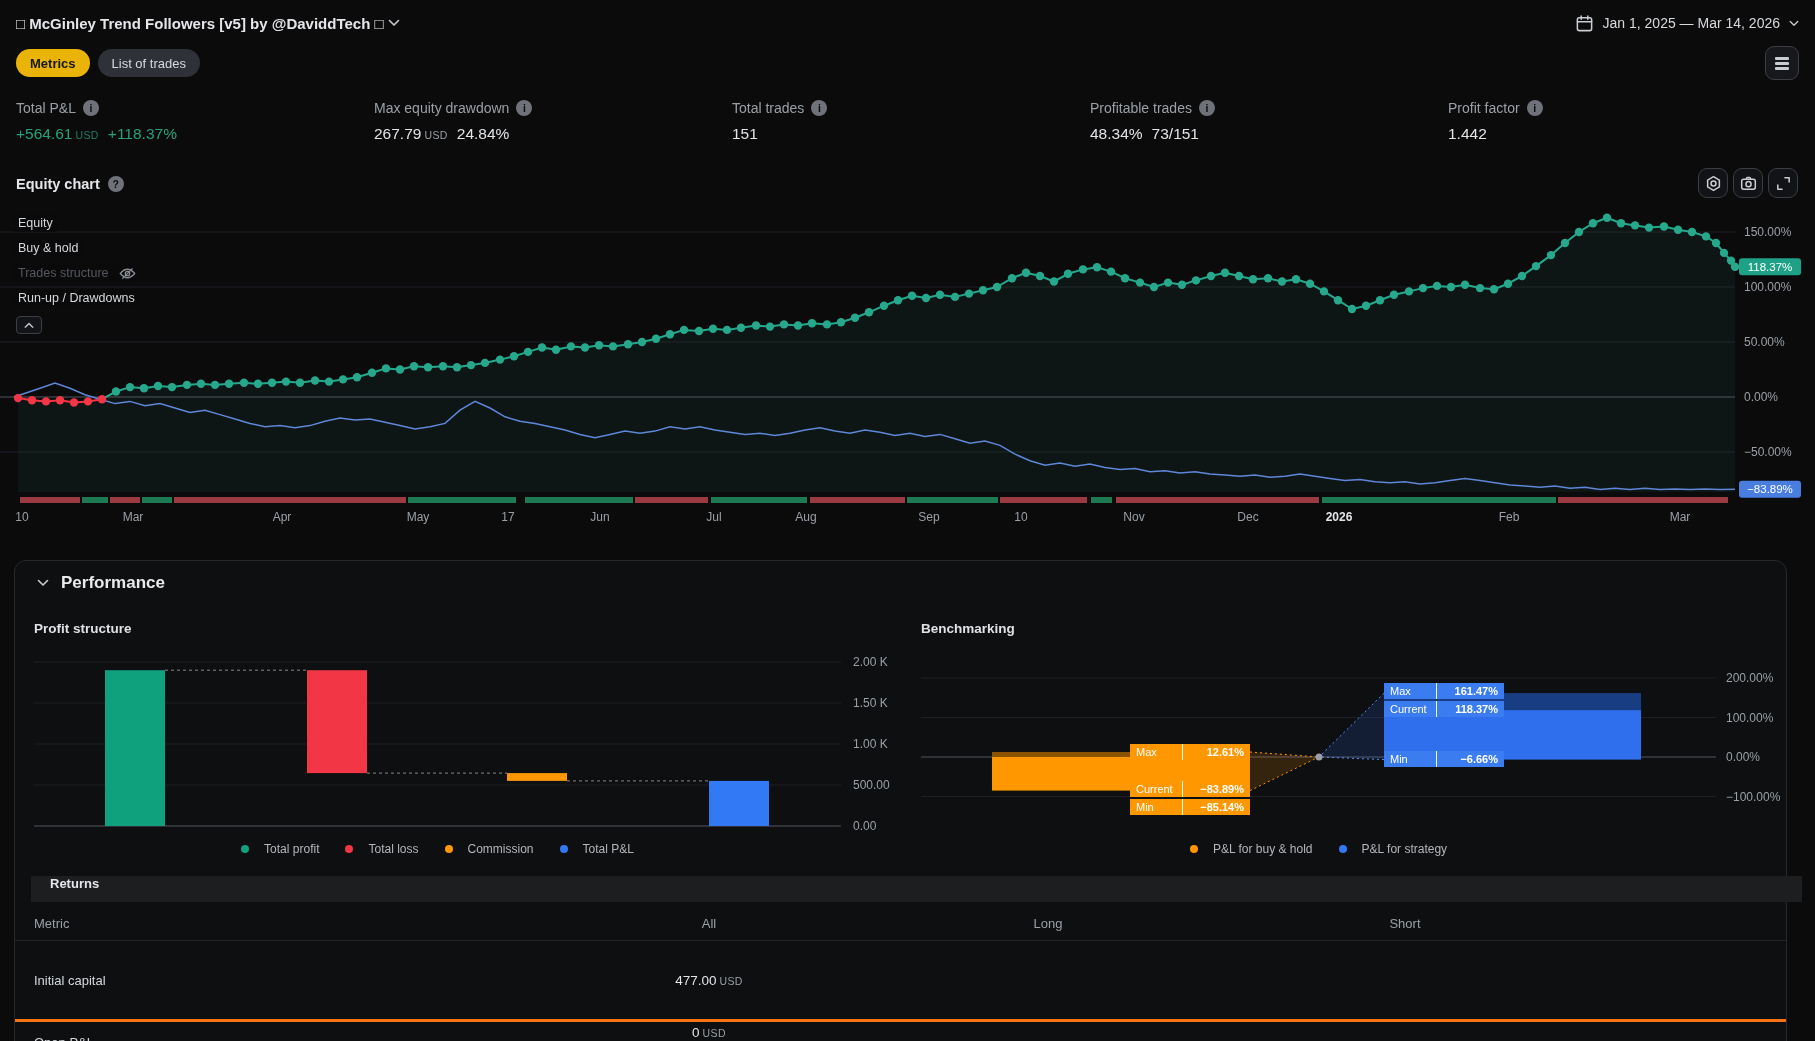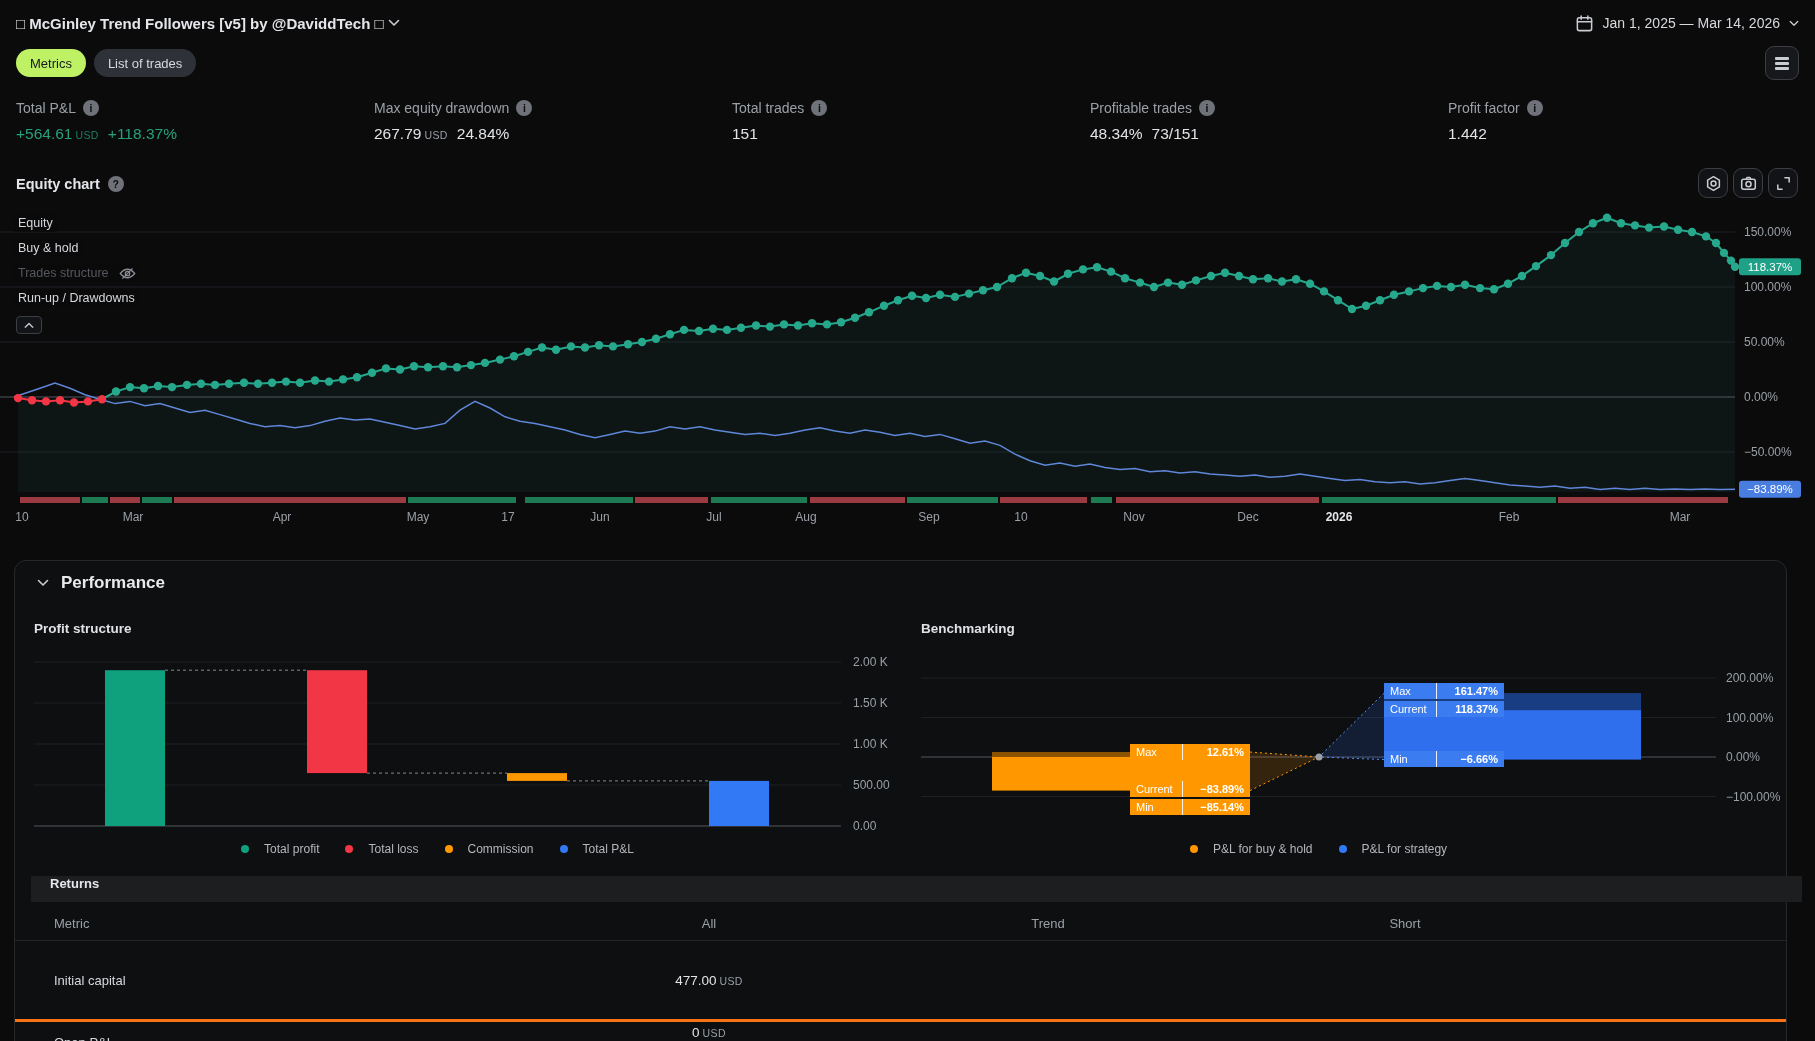--- a/index.html
+++ b/index.html
@@ -14,21 +14,21 @@
   .strategy-title { display:flex; align-items:center; gap:4px; font-size:15px;
     font-weight:bold; color:#e4e6e9; cursor:pointer; }
   .date-range { display:flex; align-items:center; gap:9px; font-size:14px; color:#d6d9dd; cursor:pointer; }
   .icon-stroke { stroke:#c9ccd1; fill:none; stroke-width:1.6; stroke-linecap:round; stroke-linejoin:round; }
 
   .tabs-row { position:absolute; top:48px; left:16px; right:16px; height:30px;
     display:flex; align-items:center; justify-content:space-between; }
   .tabs { display:flex; gap:8px; }
   .tab { height:28px; padding:0 14px; border-radius:15px; font-size:13px;
     display:flex; align-items:center; cursor:pointer; }
-  .tab.active { background:#bef264; color:#15181c; font-weight:400; }
+  .tab.active { background:#eab308; color:#15181c; font-weight:700; }
   .tab.inactive { background:#2e3137; color:#d6d9dd; }
   .sq-btn { width:34px; height:34px; border-radius:9px; background:#17181b;
     border:1px solid #3b3e44; display:flex; align-items:center; justify-content:center; cursor:pointer; }
 
   
   .metrics-row { position:absolute; top:100px; left:16px; display:flex; }
   .metric { width:358px; }
   .metric .m-label { display:flex; align-items:center; gap:7px; font-size:14px; color:#9aa0a6; }
   .metric .m-value { margin-top:9px; font-size:15.5px; color:#e2e4e7; display:flex; align-items:baseline; gap:9px; }
   .metric .green { color:#27a17b; }
@@ -74,21 +74,21 @@
     display:flex; align-items:center; justify-content:flex-end;font-weight:bold; }
 
   
   .returns-band { position:absolute; left:16px; top:315px; width:100%; height:26px; background:#1d1e20;
     display:flex; }
   .returns-band span { margin-left:19px; font-size:13px; font-weight:bold; color:#e4e6e9; }
   .tbl-head { position:absolute; left:0; top:345px; width:100%; height:35px; font-size:13px; color:#9aa0a6;
     border-bottom:1px solid #232428; }
   .tbl-row1 { position:absolute; left:0; top:380px; width:100%; height:81px; border-bottom:3px solid #f97316; }
   .tbl-row2 { position:absolute; left:0; top:461px; width:100%; height:80px; }
-  .cell-metric { position:absolute; left:19px; top:50%; transform:translateY(-50%); font-size:13px;margin-left:20px; }
+  .cell-metric { position:absolute; left:19px; top:50%; transform:translateY(-50%); font-size:13px; }
   .col-all  { position:absolute; left:394px; width:600px; text-align:center; }
   .col-long { position:absolute; left:833px; width:400px; text-align:center; }
   .col-short{ position:absolute; left:1190px; width:400px; text-align:center; }
   .vcenter { top:50%; transform:translateY(-50%); }
   .val-13 { font-size:13.5px; color:#e2e4e7; }
 </style>
 </head>
 <body>
 
 <div class="page">
@@ -640,21 +640,21 @@
           <span>P&amp;L for strategy</span>
         </div>
       </div>
 
     <div class="returns-band">
       <span>Returns</span>
     </div>
     <div class="tbl-head">
       <div class="cell-metric" style="color:#9aa0a6">Metric</div>
       <div class="col-all vcenter">All</div>
-      <div class="col-long vcenter">Trend</div>
+      <div class="col-long vcenter">Long</div>
       <div class="col-short vcenter">Short</div>
     </div>
     <div class="tbl-row1">
       <div class="cell-metric">Initial capital</div>
       <div class="col-all vcenter val-13">
         <span>477.00</span><span class="unit">USD</span>
       </div>
     </div>
     <div class="tbl-row2">
       <div class="col-all val-13" style="top:3px">

